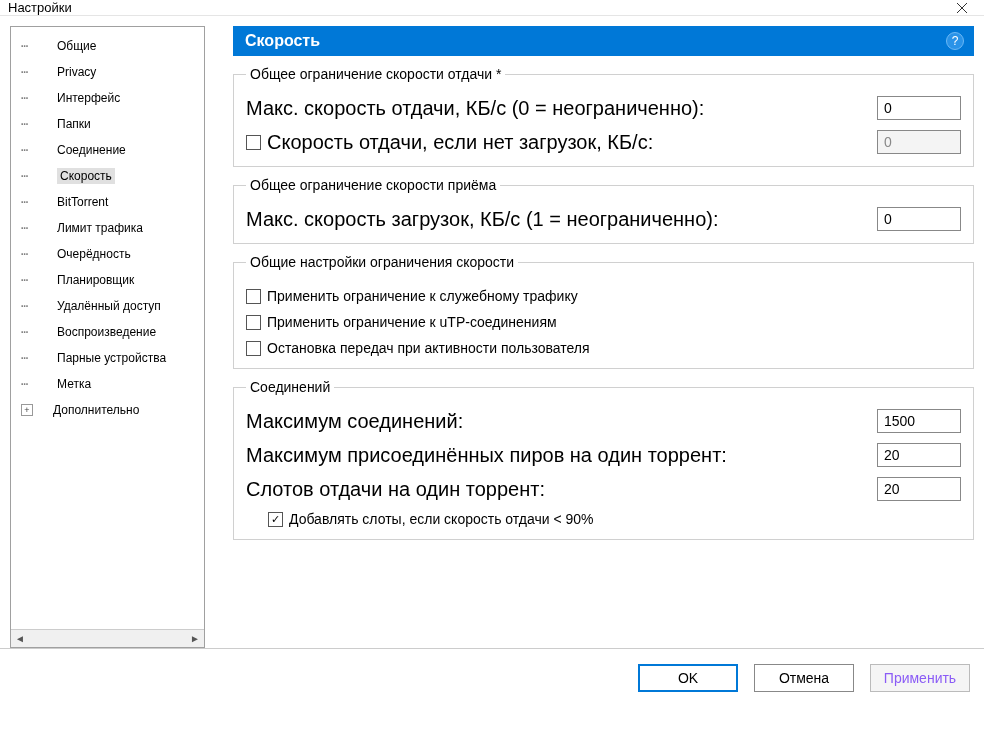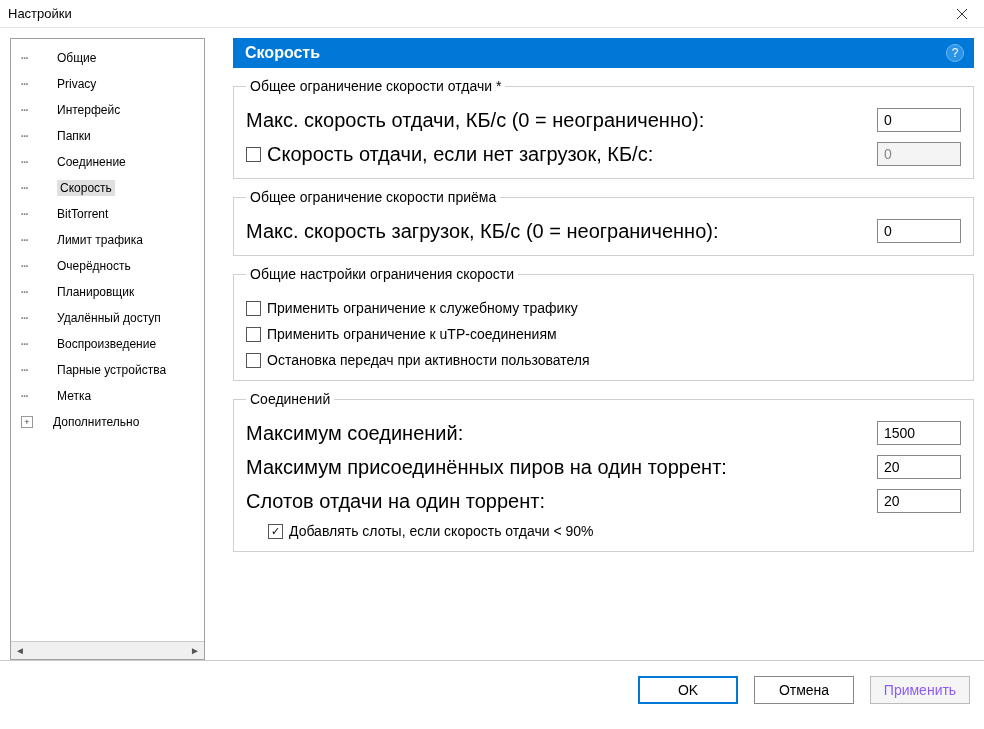--- a/index.html
+++ b/index.html
@@ -6,21 +6,21 @@
 body {
   font-family: "Segoe UI", Tahoma, sans-serif;
   font-size: 13px;
   background: #fff;
   color: #000;
   width: 984px;
   height: 729px;
   overflow: hidden;
 }
 .titlebar {
-  height: 28px;
+  height: 16px;
   display: flex;
   align-items: center;
   justify-content: space-between;
   padding: 0 0 0 8px;
   border-bottom: 1px solid #e5e5e5;
 }
 .titlebar .title { font-size: 13px; }
 .titlebar .close {
   width: 44px; height: 28px;
   display: flex; align-items: center; justify-content: center;
@@ -285,21 +285,21 @@
             <span class="check"></span>
             <span>Скорость отдачи, если нет загрузок, КБ/с:</span>
           </span>
           <input type="text" disabled="" value="0" style="">
         </div>
       </fieldset>
 
       <fieldset class="group">
         <legend>Общее ограничение скорости приёма</legend>
         <div class="row">
-          <span class="lbl">Макс. скорость загрузок, КБ/с (0 = неограниченно):</span>
+          <span class="lbl">Макс. скорость загрузок, КБ/с (1 = неограниченно):</span>
           <input type="text" value="0" style="">
         </div>
       </fieldset>
 
       <fieldset class="group">
         <legend>Общие настройки ограничения скорости</legend>
         <div class="checkrow">
           <span class="check"></span>
           <span>Применить ограничение к служебному трафику</span>
         </div>

